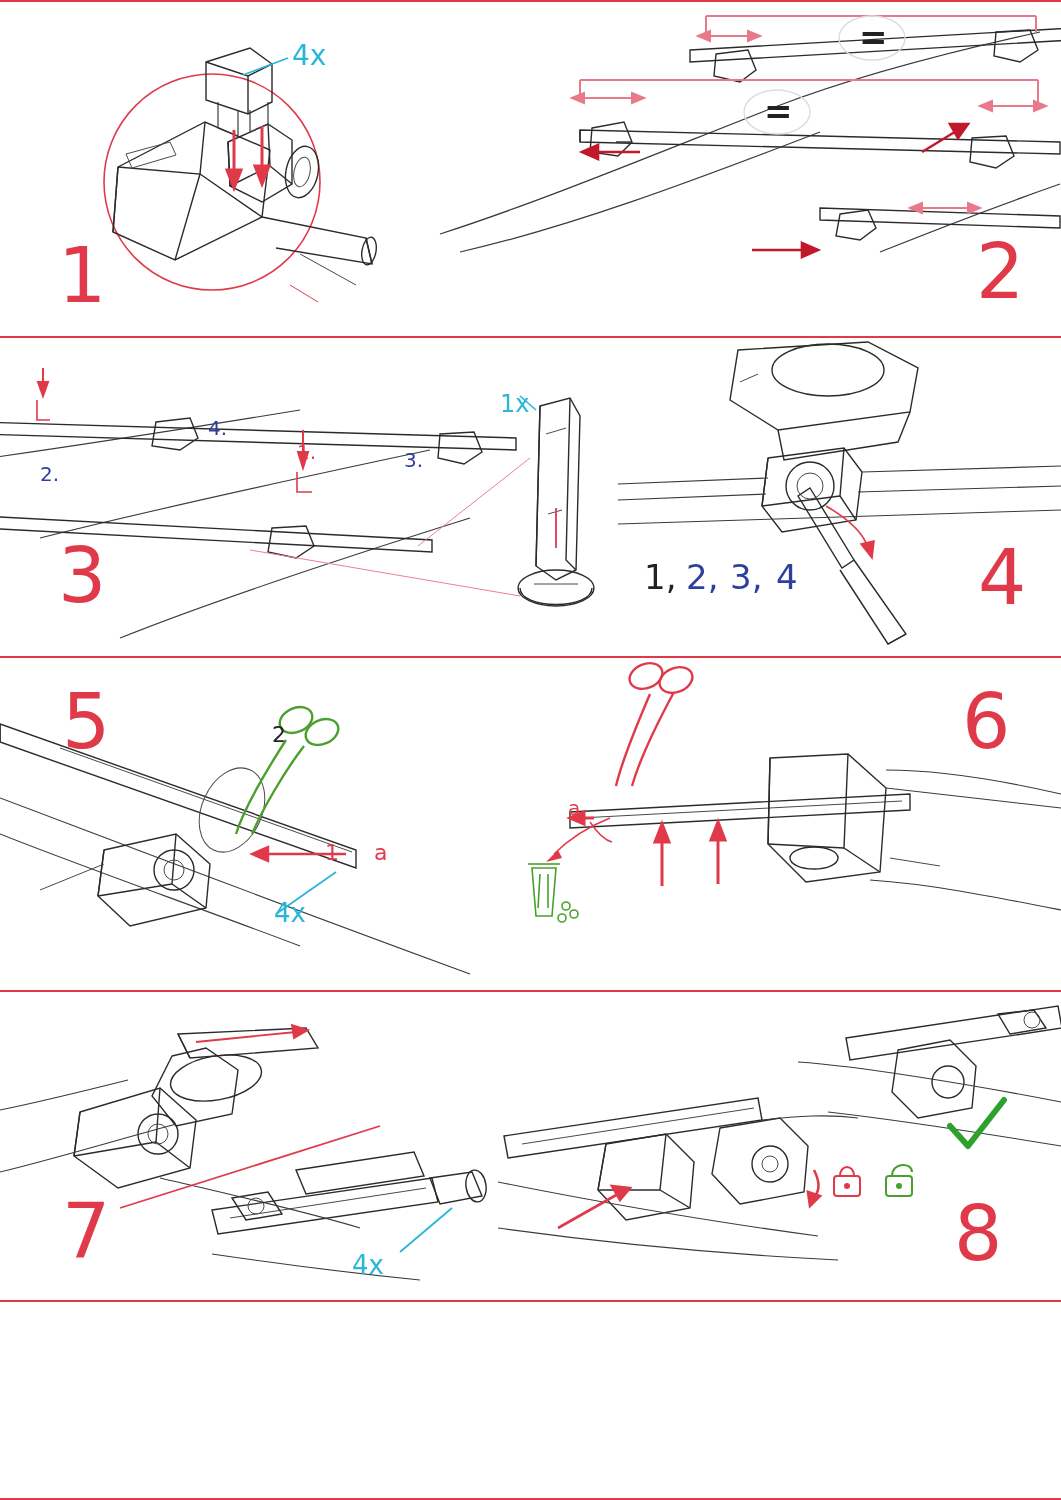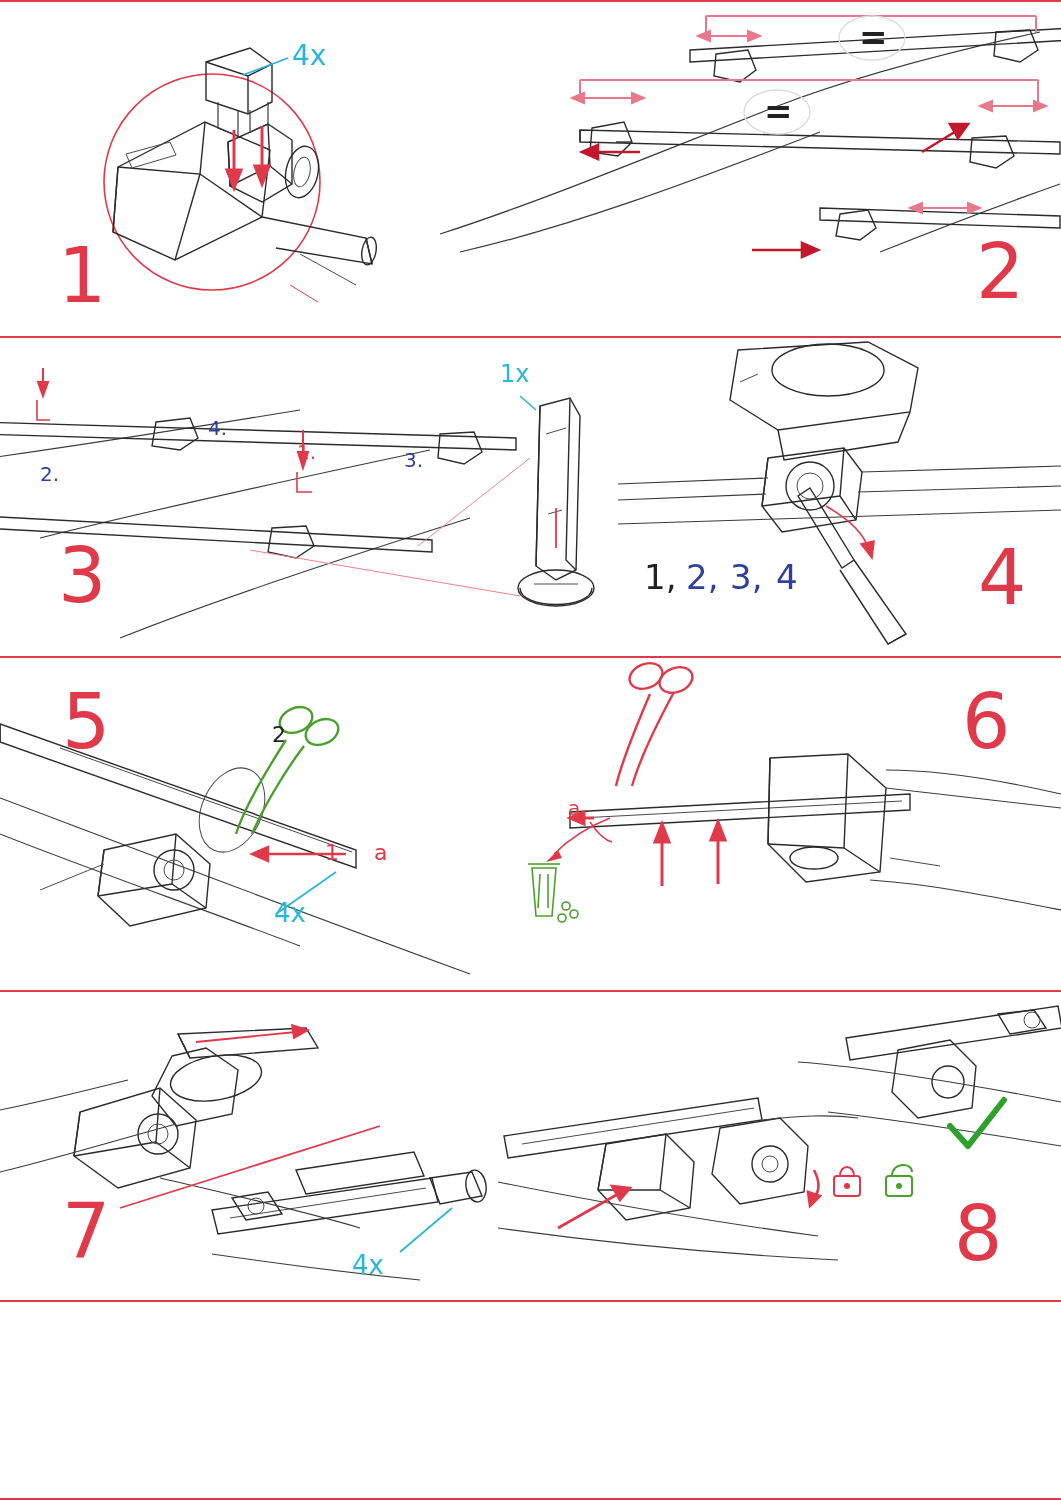--- a/index.html
+++ b/index.html
@@ -195,21 +195,21 @@
       </g>
 
       <g stroke="#29b6d8" stroke-width="1.6" fill="none">
         <line x1="536" y1="72" x2="520" y2="58"></line>
       </g>
     </svg>
     <div class="lbl blue" style="left:208px;top:80px;font-size:20px;">4.</div>
     <div class="lbl blue" style="left:40px;top:126px;font-size:20px;">2.</div>
     <div class="lbl blue" style="left:404px;top:112px;font-size:20px;">3.</div>
     <div class="lbl red" style="left:297px;top:104px;font-size:20px;">1.</div>
-    <div class="lbl cyan" style="left:500px;top:24px;font-size:24px;text-align:right;">1x</div>
+    <div class="lbl cyan" style="left:500px;top:54px;font-size:24px;text-align:right;">1x</div>
     <div class="stepnum big" style="left:58px;top:200px;">3</div>
   </div>
 
   <div class="panel" style="left:618px;top:338px;width:443px;height:318px;">
     <svg width="443" height="318">
       <g fill="none" stroke="#2b2b2b" stroke-width="1.4">
 
         <path d="M120,12 L250,4 L300,30 L292,74 L160,92 L112,62 Z"></path>
         <ellipse cx="210" cy="32" rx="56" ry="26"></ellipse>
         <path d="M160,92 L166,122 L280,104 L292,74"></path>

